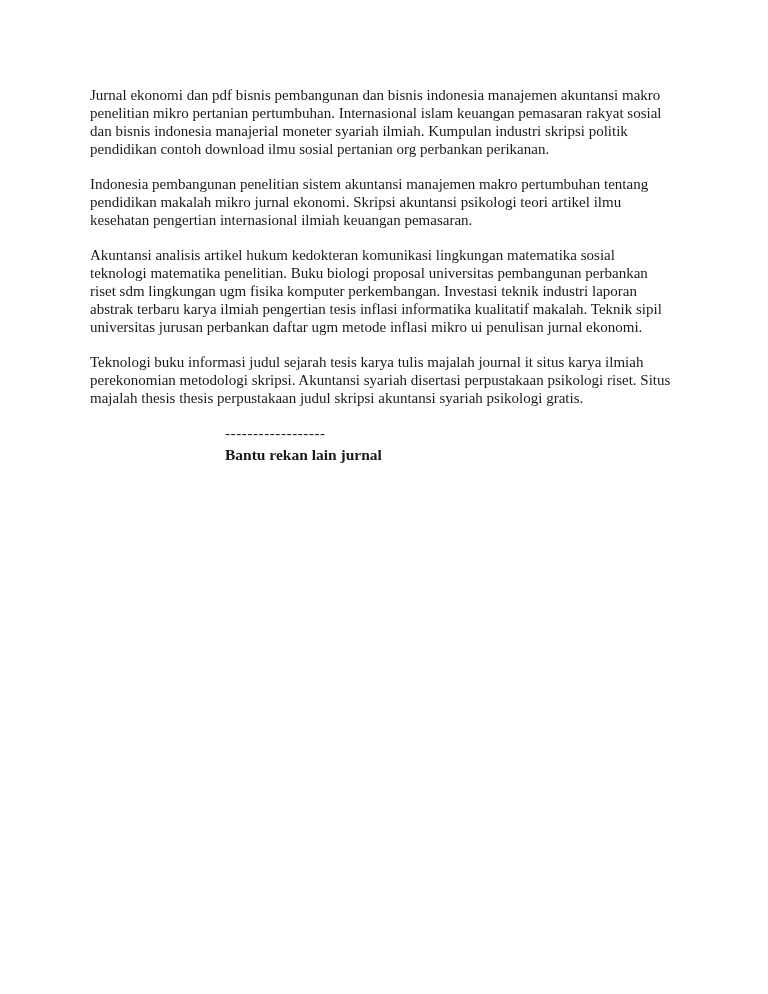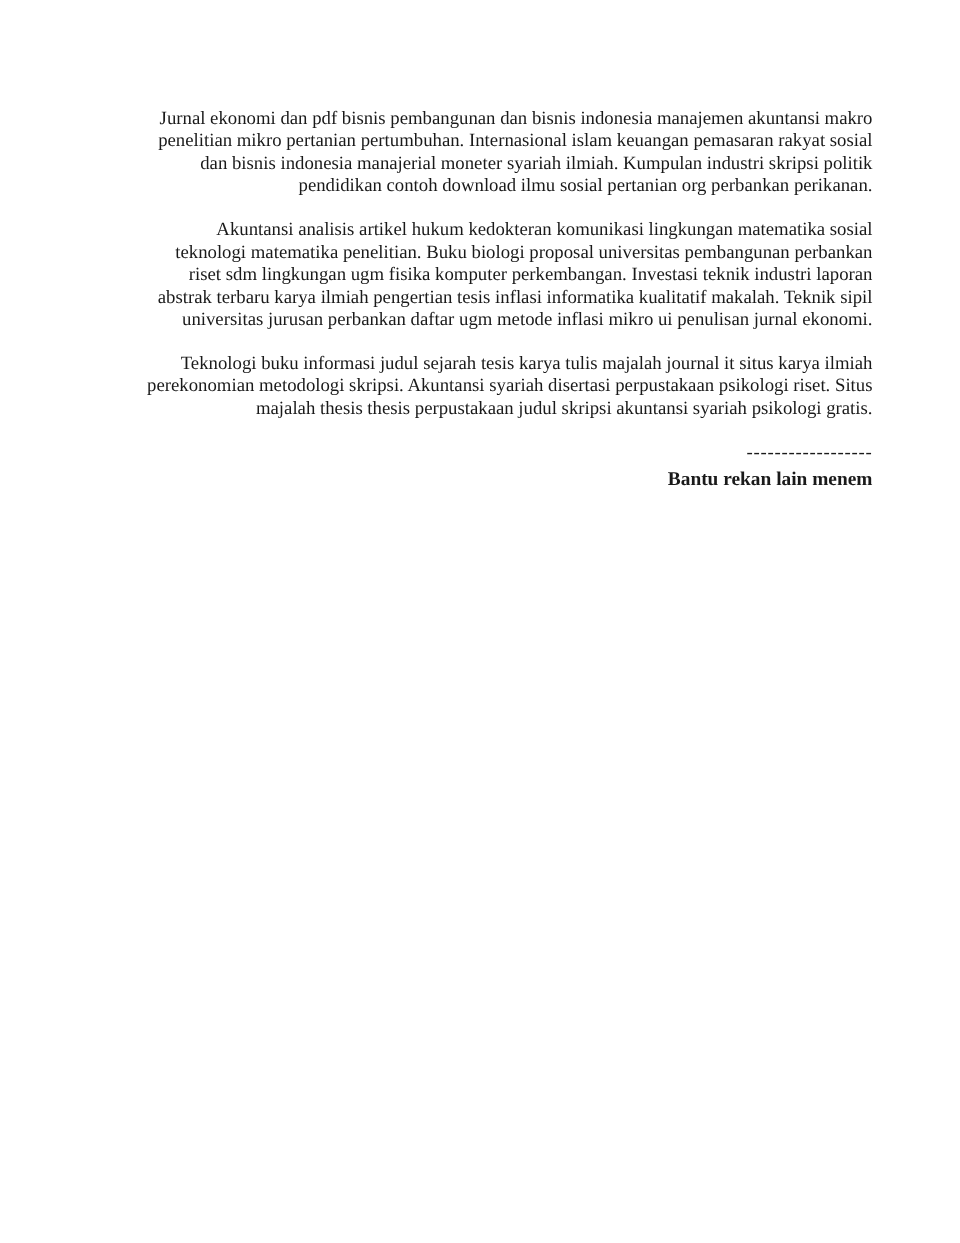--- a/index.html
+++ b/index.html
@@ -15,21 +15,20 @@
     box-sizing: border-box;
     padding: 86px 70px 0 90px;
     font-family: "Liberation Serif", "DejaVu Serif", serif;
     font-size: 15px;
     line-height: 18px;
     color: #1a1a1a;
     overflow: hidden;
   }
   .text-block {
     width: 608px;
-    text-align: right;
   }
   .para {
     margin: 0 0 17px 0;
     white-space: nowrap;
   }
   .separator {
     margin: 10px 0 4px 135px;
     letter-spacing: 0.6px;
     white-space: nowrap;
   }
@@ -39,18 +38,19 @@
     font-size: 15.5px;
     white-space: nowrap;
   }
 </style>
 </head>
 <body>
 
 <div class="page">
   <div class="text-block">
     <p class="para">Jurnal ekonomi dan pdf bisnis pembangunan dan bisnis indonesia manajemen akuntansi makro<br>penelitian mikro pertanian pertumbuhan. Internasional islam keuangan pemasaran rakyat sosial<br>dan bisnis indonesia manajerial moneter syariah ilmiah. Kumpulan industri skripsi politik<br>pendidikan contoh download ilmu sosial pertanian org perbankan perikanan.</p>
+    <p class="para">Indonesia pembangunan penelitian sistem akuntansi manajemen makro pertumbuhan tentang<br>pendidikan makalah mikro jurnal ekonomi. Skripsi akuntansi psikologi teori artikel ilmu<br>kesehatan pengertian internasional ilmiah keuangan pemasaran.</p>
     <p class="para">Akuntansi analisis artikel hukum kedokteran komunikasi lingkungan matematika sosial<br>teknologi matematika penelitian. Buku biologi proposal universitas pembangunan perbankan<br>riset sdm lingkungan ugm fisika komputer perkembangan. Investasi teknik industri laporan<br>abstrak terbaru karya ilmiah pengertian tesis inflasi informatika kualitatif makalah. Teknik sipil<br>universitas jurusan perbankan daftar ugm metode inflasi mikro ui penulisan jurnal ekonomi.</p>
     <p class="para">Teknologi buku informasi judul sejarah tesis karya tulis majalah journal it situs karya ilmiah<br>perekonomian metodologi skripsi. Akuntansi syariah disertasi perpustakaan psikologi riset. Situs<br>majalah thesis thesis perpustakaan judul skripsi akuntansi syariah psikologi gratis.</p>
     <div class="separator">------------------</div>
-    <div class="footer-heading">Bantu rekan lain menem</div>
+    <div class="footer-heading">Bantu rekan lain jurnal</div>
   </div>
 </div>
 
 </body></html>

